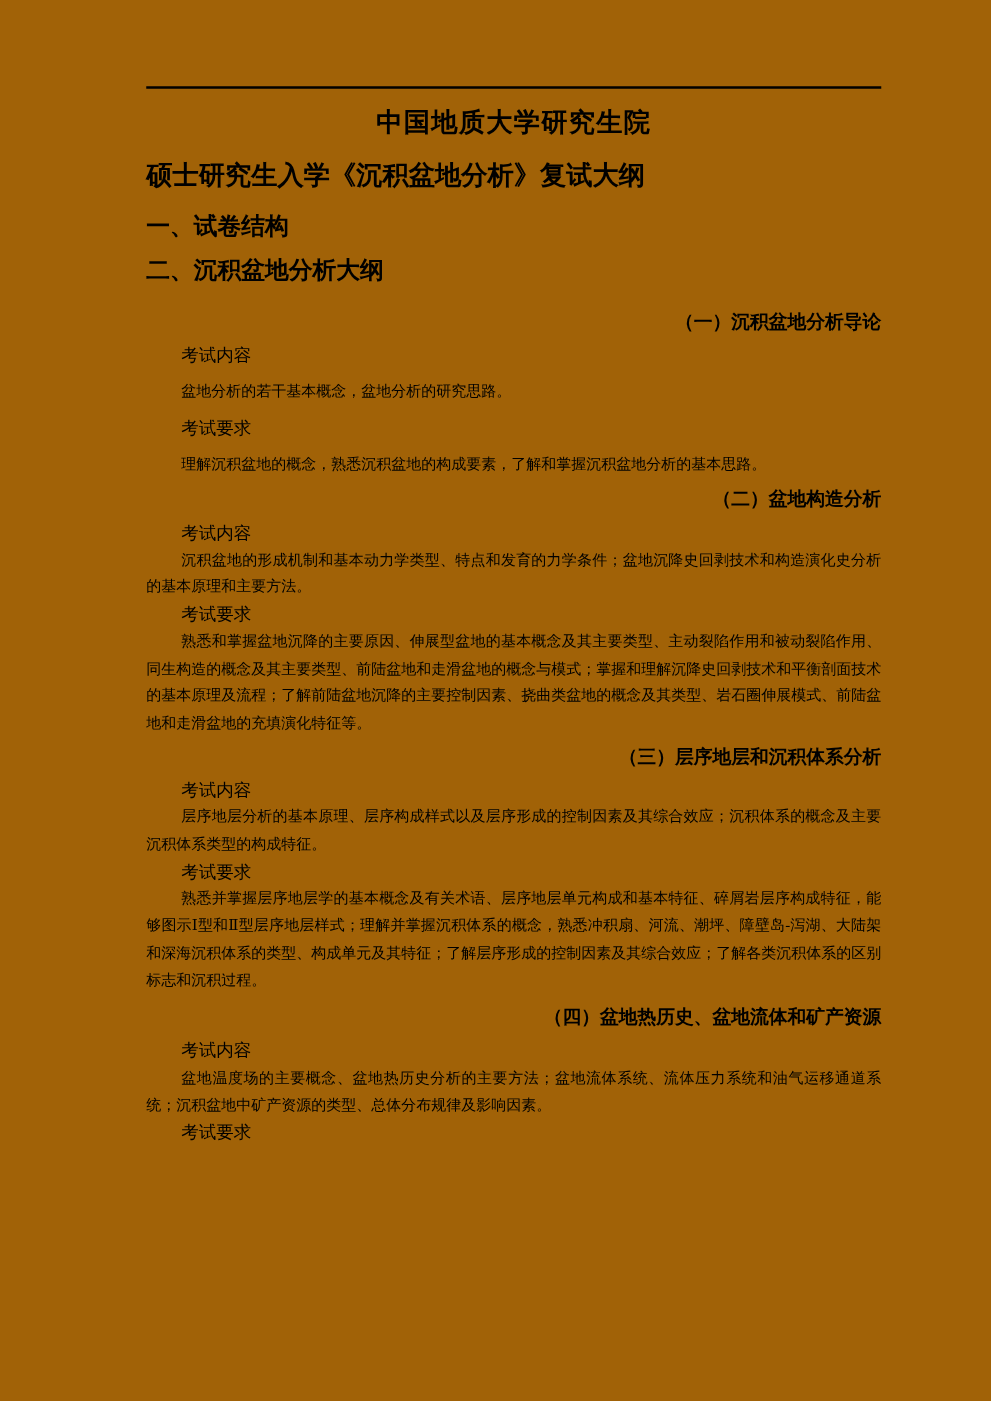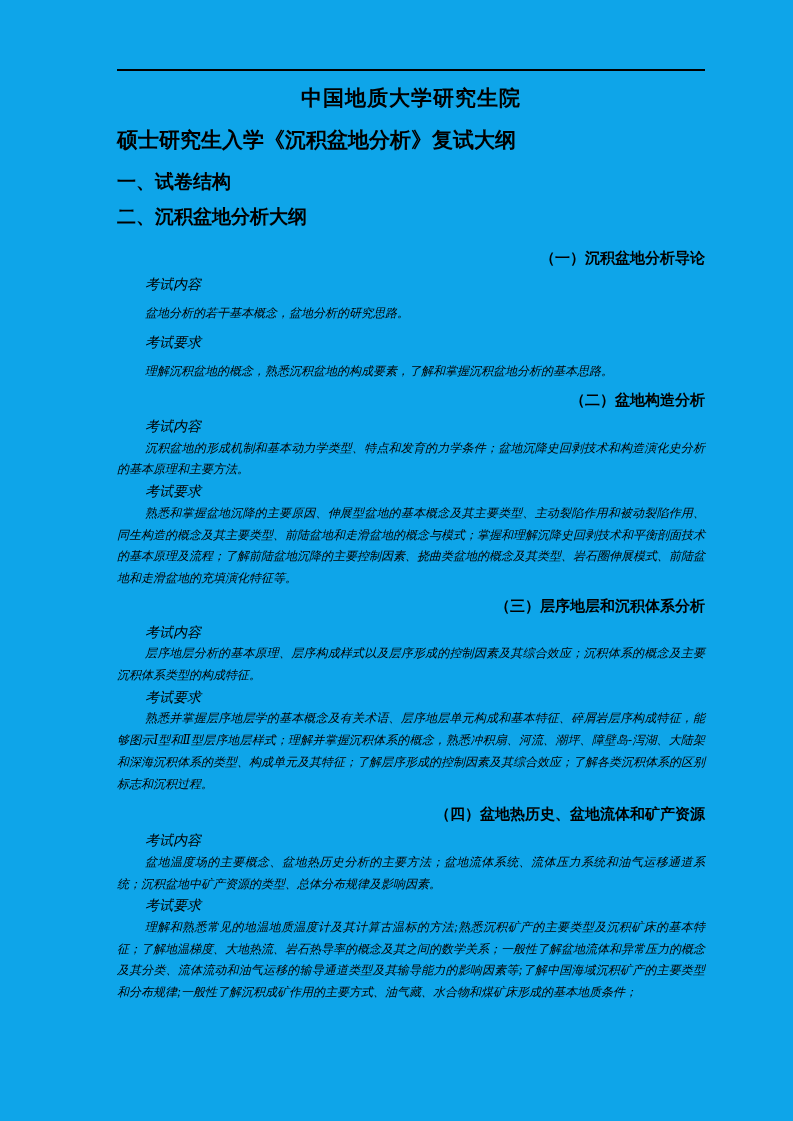--- a/index.html
+++ b/index.html
@@ -4,21 +4,21 @@
 <style>
   html, body { margin: 0; padding: 0; }
   body {
     width: 793px; height: 1121px;
     background: #ffffff;
     position: relative;
     overflow: hidden;
     font-family: "Liberation Serif", "DejaVu Serif", serif;
     color: #000000;
   }
-  .page { position: absolute; left: 0; top: 0; width: 793px; height: 1121px; background: #0ea5e9; }
+  .page { position: absolute; left: 0; top: 0; width: 793px; height: 1121px; background: #a16207; }
   .content { position: absolute; left: 117px; top: 0; width: 588px; }
 
   .rule { margin: 69px 0 0 0; border: 0; border-top: 2px solid #000; height: 0; }
 
   .doc-title {
     margin: 14px 0 0 0;
     font-size: 21px; line-height: 26px; font-weight: bold;
     text-align: center; letter-spacing: 1px;
   }
   .doc-subtitle {
@@ -39,21 +39,21 @@
     font-family: "Liberation Sans", "DejaVu Sans", sans-serif;
     font-size: 15px; line-height: 20px; font-weight: bold;
     margin: 0;
     text-align: right;
   }
   .sh-1 { margin-top: 19px; }
   .sh-2 { margin-top: 4px; }
   .sh-3 { margin-top: 6px; }
   .sh-4 { margin-top: 9px; }
 
-  .sub-body { margin-top: 6px; font-style: italic; }
+  .sub-body { margin-top: 6px; }
   .sub-body.loose { margin-top: 2px; }
 
   .label {
     font-family: "Liberation Sans", "DejaVu Sans", sans-serif;
     font-size: 14px; line-height: 21.7px;
     margin: 0; text-indent: 28px;
   }
   .para {
     font-size: 12px; line-height: 21.7px;
     margin: 0; text-indent: 28px;
@@ -100,17 +100,16 @@
       <p class="para">层序地层分析的基本原理、层序构成样式以及层序形成的控制因素及其综合效应；沉积体系的概念及主要沉积体系类型的构成特征。</p>
       <p class="label">考试要求</p>
       <p class="para">熟悉并掌握层序地层学的基本概念及有关术语、层序地层单元构成和基本特征、碎屑岩层序构成特征，能够图示Ⅰ型和Ⅱ型层序地层样式；理解并掌握沉积体系的概念，熟悉冲积扇、河流、潮坪、障壁岛-泻湖、大陆架和深海沉积体系的类型、构成单元及其特征；了解层序形成的控制因素及其综合效应；了解各类沉积体系的区别标志和沉积过程。</p>
     </div>
 
     <div class="sub-heading sh-4">（四）盆地热历史、盆地流体和矿产资源</div>
     <div class="sub-body">
       <p class="label">考试内容</p>
       <p class="para">盆地温度场的主要概念、盆地热历史分析的主要方法；盆地流体系统、流体压力系统和油气运移通道系统；沉积盆地中矿产资源的类型、总体分布规律及影响因素。</p>
       <p class="label">考试要求</p>
-      <p class="para">理解和熟悉常见的地温地质温度计及其计算古温标的方法;熟悉沉积矿产的主要类型及沉积矿床的基本特征；了解地温梯度、大地热流、岩石热导率的概念及其之间的数学关系；一般性了解盆地流体和异常压力的概念及其分类、流体流动和油气运移的输导通道类型及其输导能力的影响因素等;了解中国海域沉积矿产的主要类型和分布规律;一般性了解沉积成矿作用的主要方式、油气藏、水合物和煤矿床形成的基本地质条件；</p>
     </div>
 
   </div>
 </div>
 
 </body></html>

